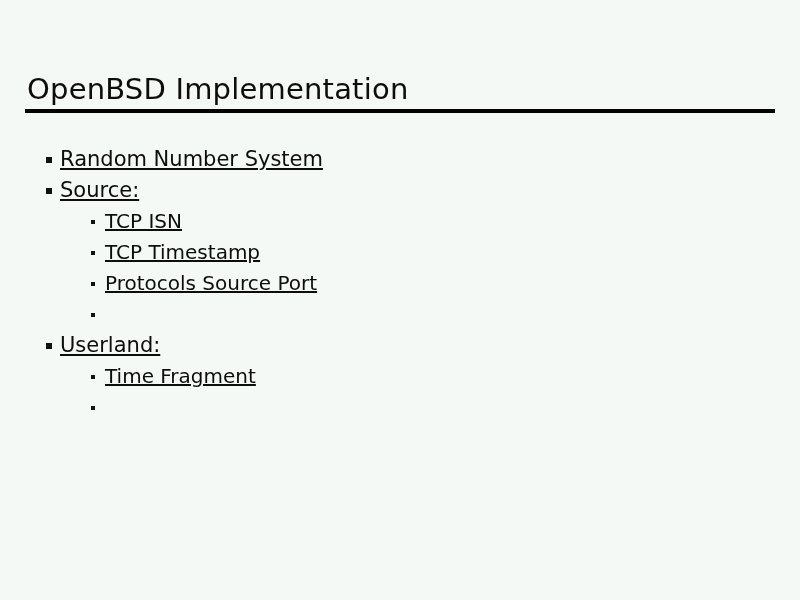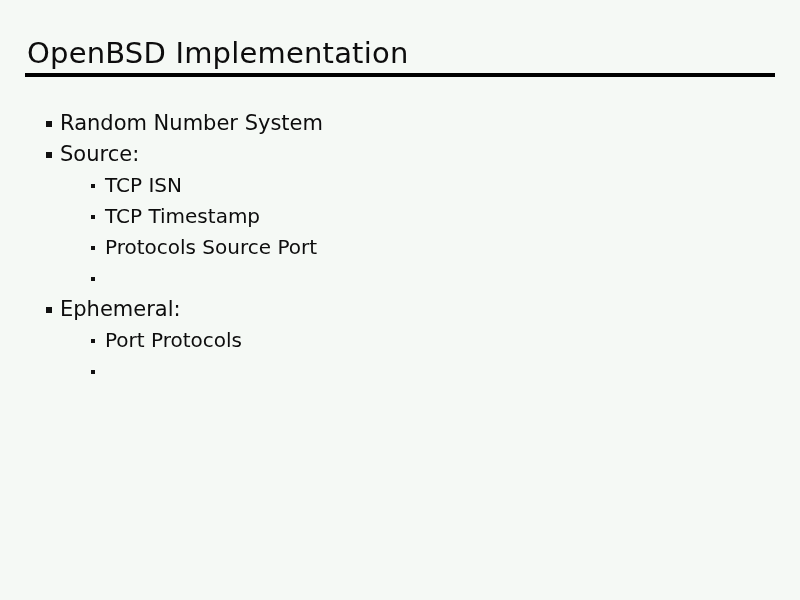--- a/index.html
+++ b/index.html
@@ -14,20 +14,21 @@
     font-family: "DejaVu Sans", sans-serif;
     overflow: hidden;
   }
 
   .slide {
     position: relative;
     width: 800px;
     height: 544px;
     background: #f5f9f5;
     box-sizing: border-box;
+    margin-top: 36px;
   }
 
   
   .slide-title {
     position: absolute;
     left: 27px;
     top: 36px;
     font-size: 29px;
     line-height: 34px;
     color: #0d0d0d;
@@ -87,20 +88,21 @@
     width: 4px;
     height: 4px;
     margin-top: 14px;
     margin-right: 10px;
   }
 
   .bullet-text {
     flex: 0 0 auto;
     color: #0d0d0d;
     font-family: "DejaVu Sans", sans-serif;
+    text-decoration: underline;
   }
 
   .level-1 .bullet-text {
     font-size: 21px;
   }
 
   .level-2 .bullet-text {
     font-size: 20px;
   }
 </style>
@@ -139,27 +141,27 @@
       <span class="marker"></span>
       <span class="bullet-text">Protocols Source Port</span>
     </div>
 
     <div class="bullet-row level-2">
       <span class="marker"></span>
     </div>
 
     <div class="bullet-row level-1">
       <span class="marker"></span>
-      <span class="bullet-text">Ephemeral:</span>
+      <span class="bullet-text">Userland:</span>
     </div>
 
 
     <div class="bullet-row level-2">
       <span class="marker"></span>
-      <span class="bullet-text">Port Protocols</span>
+      <span class="bullet-text">Time Fragment</span>
     </div>
 
     <div class="bullet-row level-2">
       <span class="marker"></span>
     </div>
 
   </div>
 </div>
 
 </body></html>

